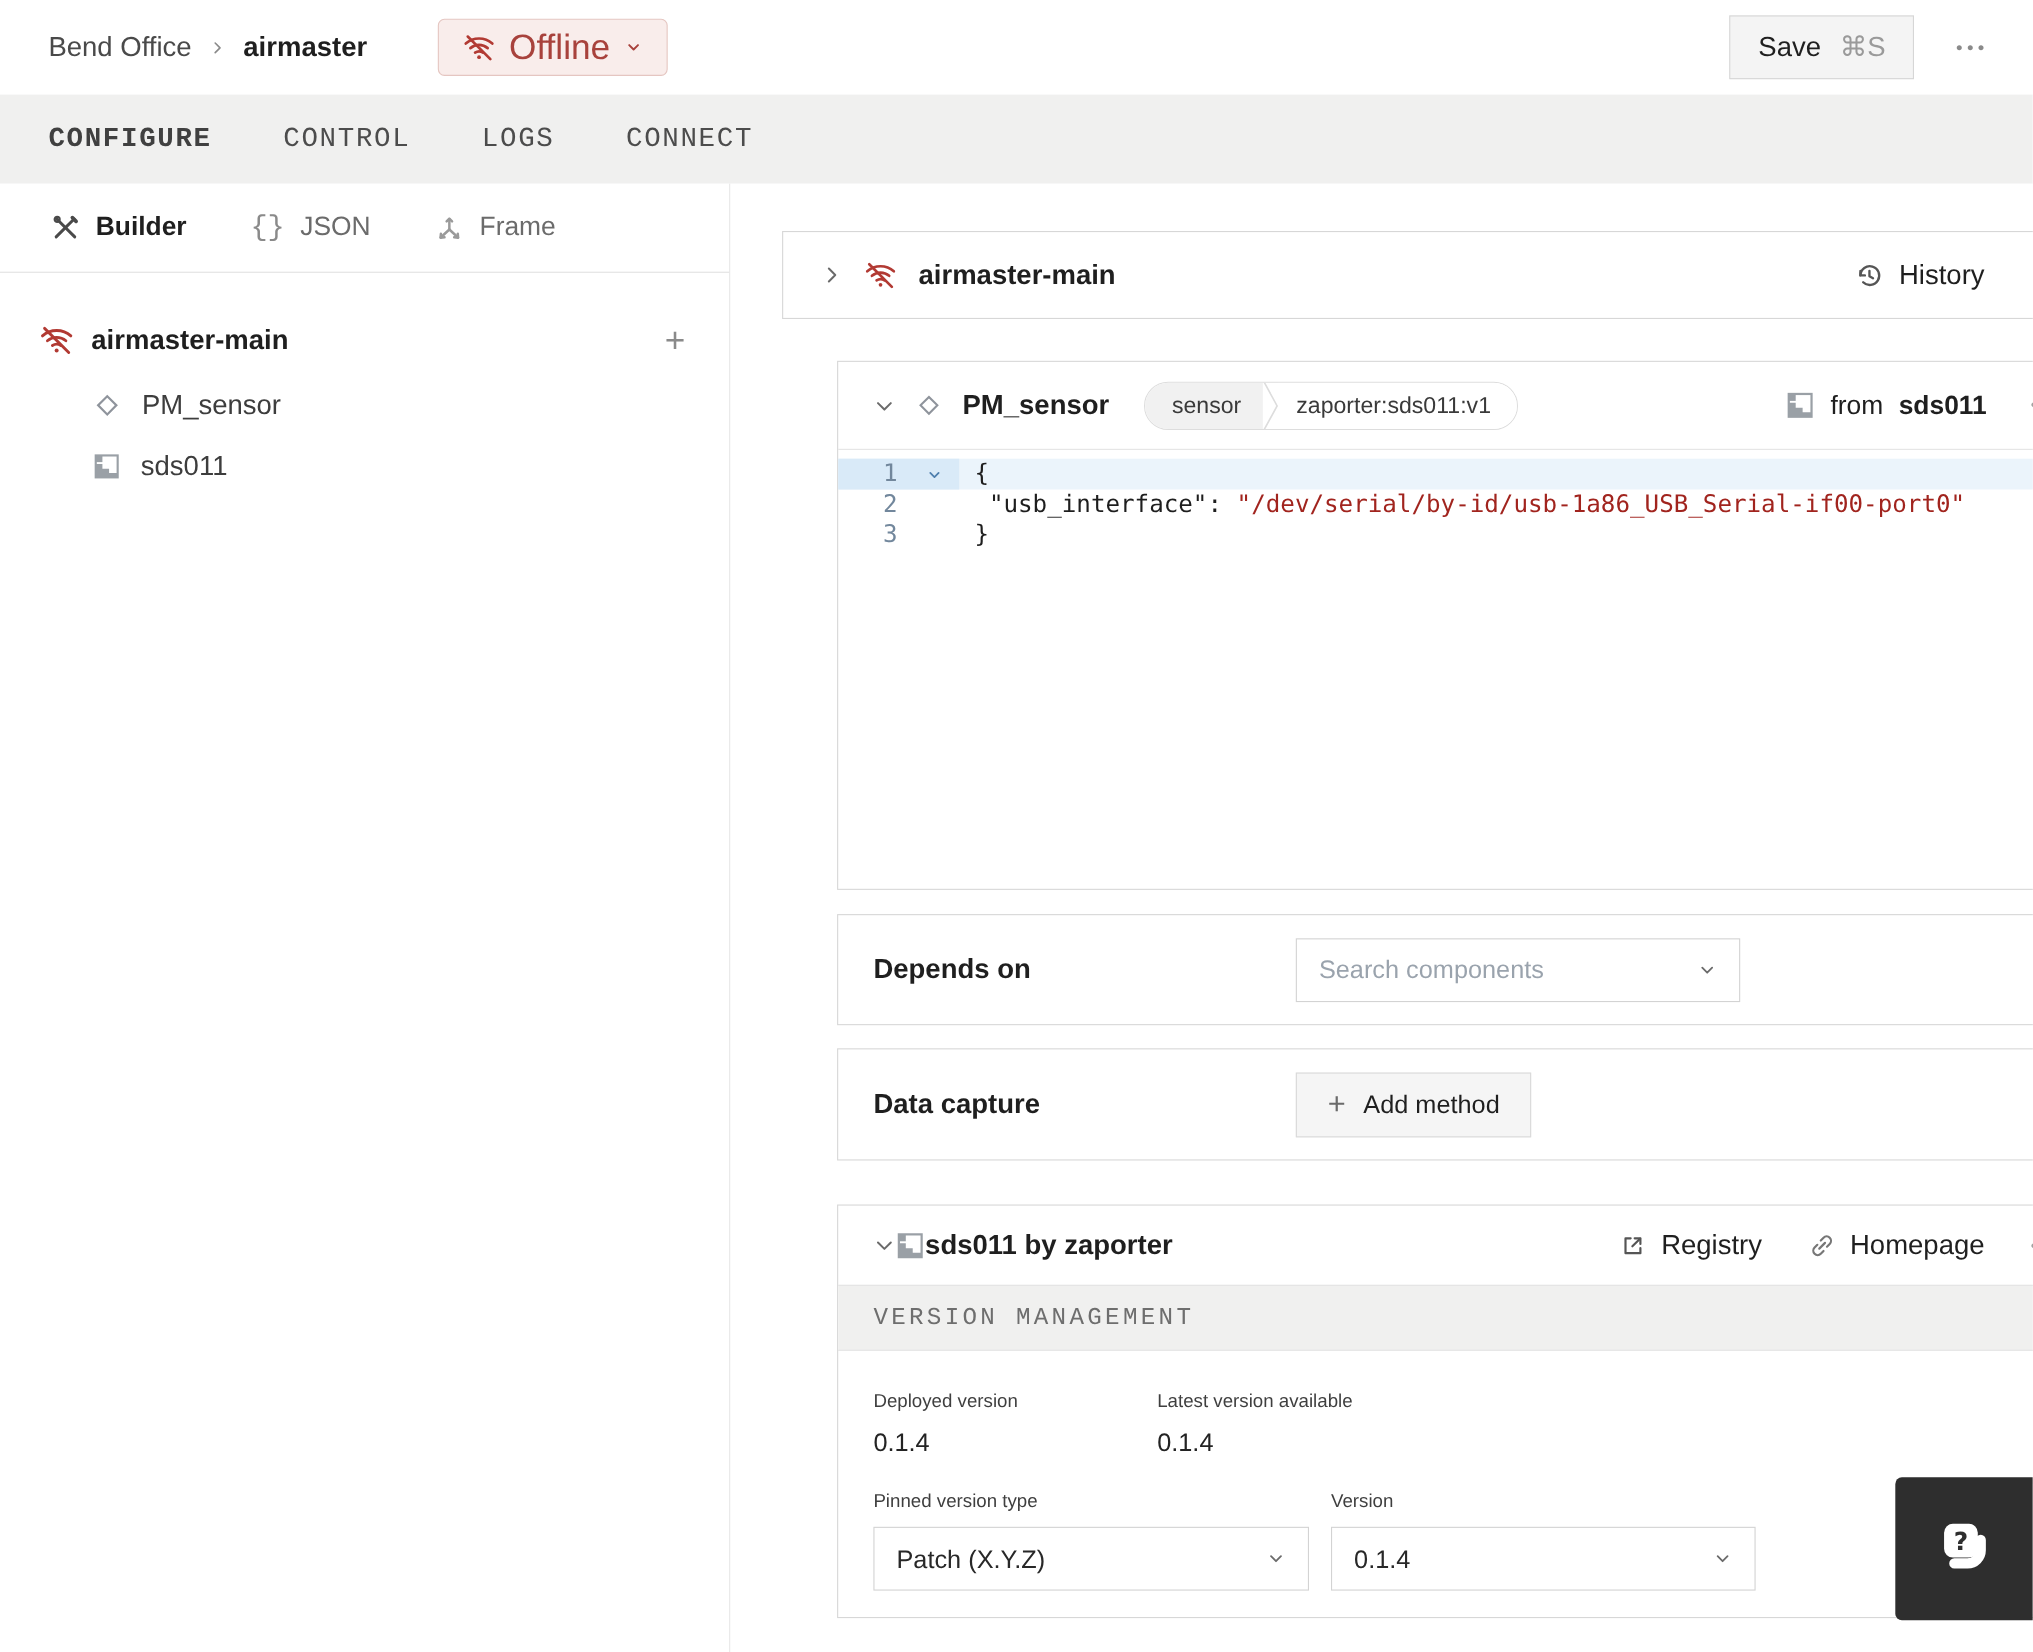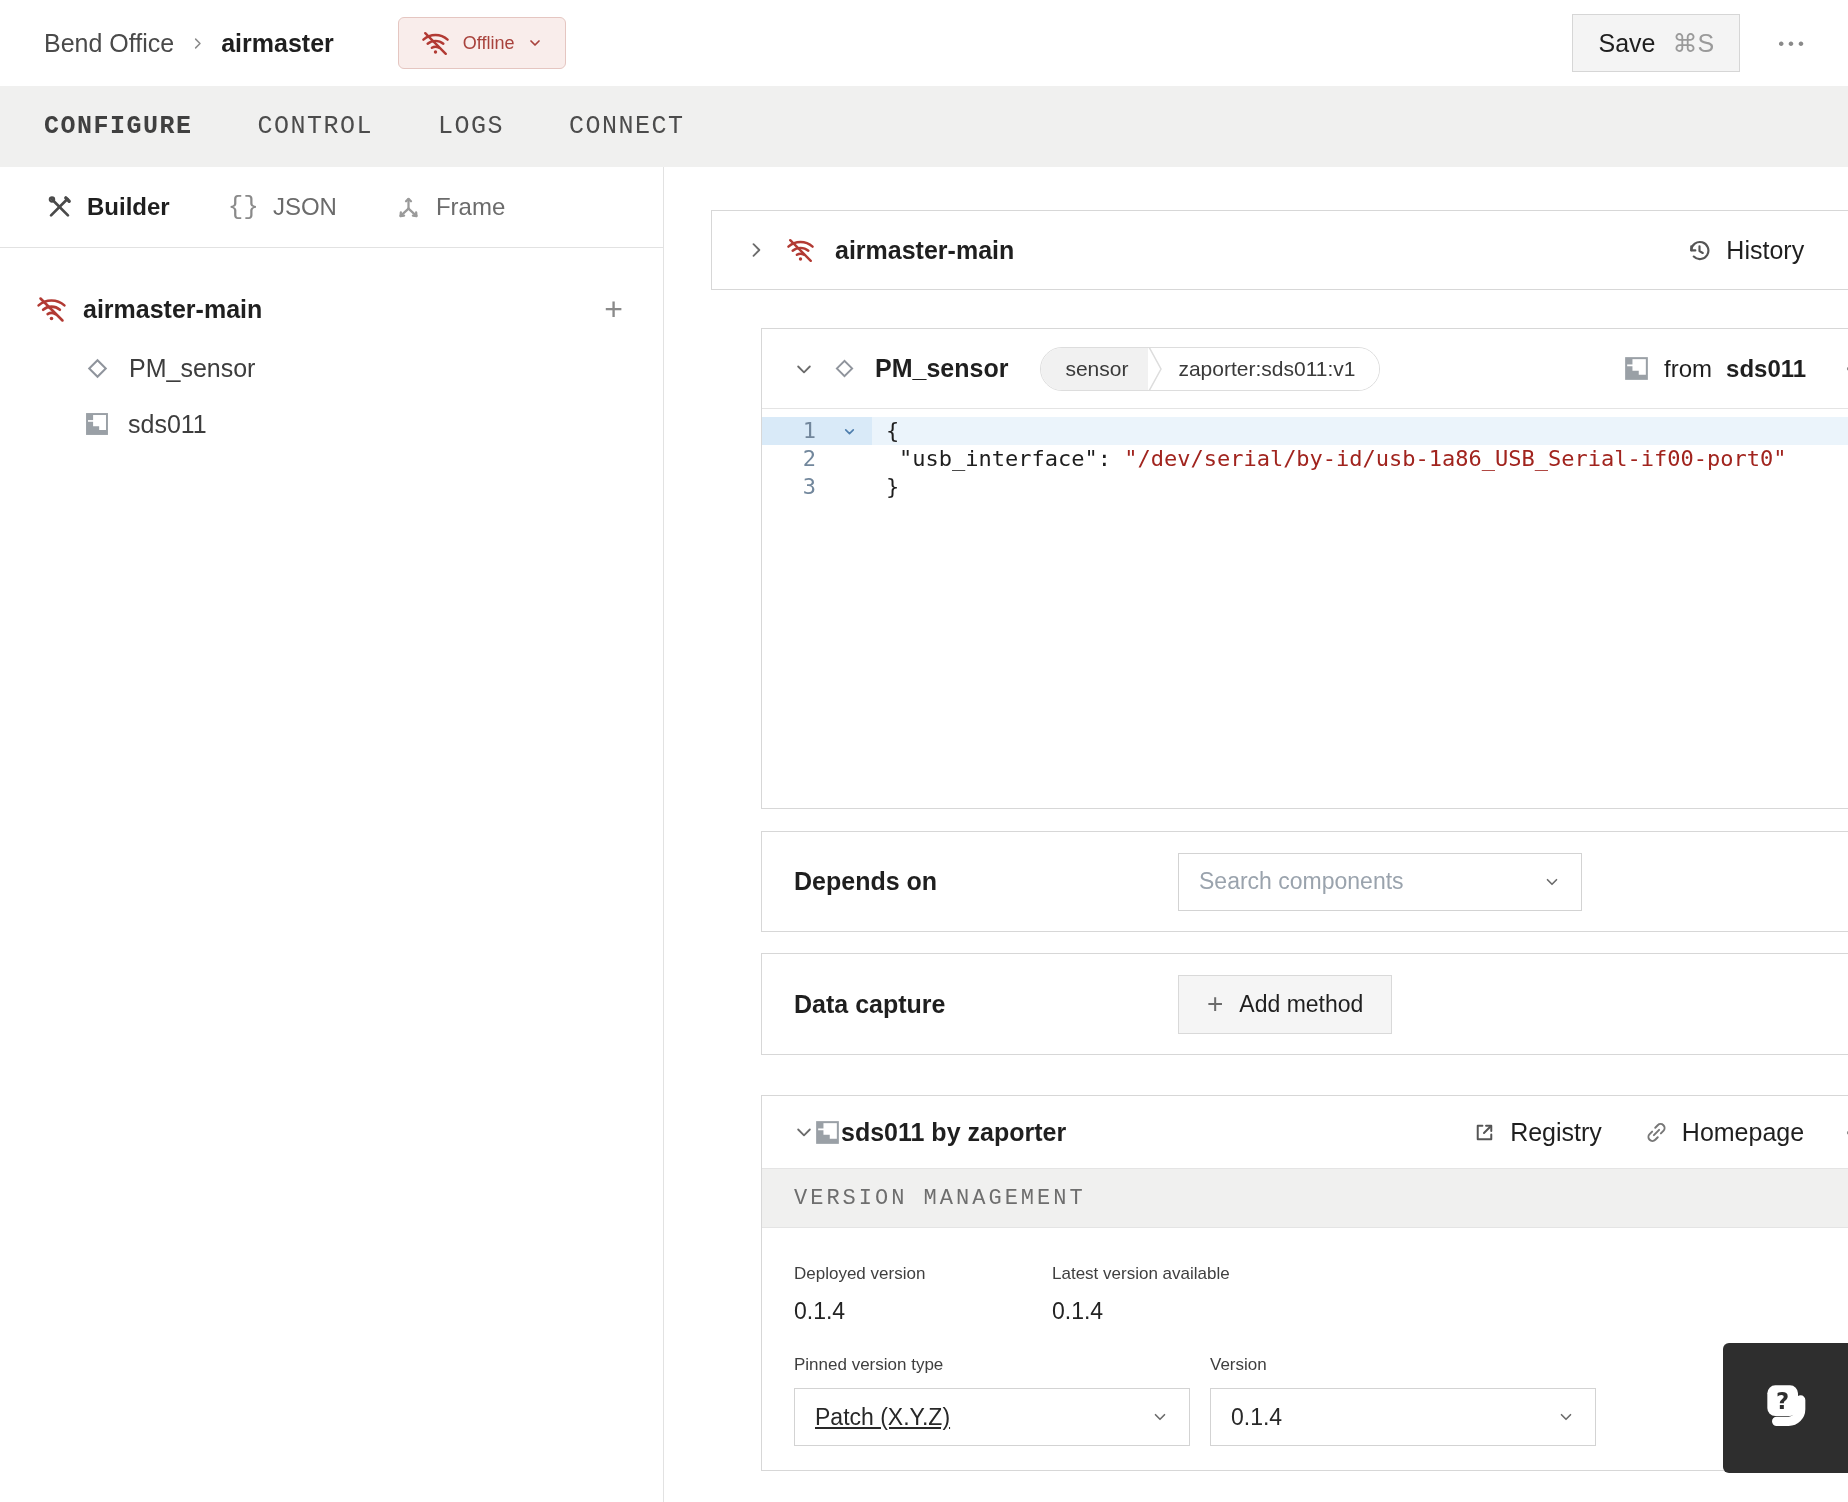--- a/index.html
+++ b/index.html
@@ -17,21 +17,21 @@
     height:86px; display:flex; align-items:center;
     padding:0 40px 0 44px; background:#fff;
   }
   .breadcrumb { display:flex; align-items:center; gap:16px; font-size:25px; }
   .crumb-parent { color:#4a4a4a; }
   .crumb-current { color:#1f1f1f; font-weight:700; }
   .status-badge {
     margin-left:64px; height:52px; padding:0 22px;
     display:flex; align-items:center; gap:13px;
     background:#f9edeb; border:1px solid #e5c6c1; border-radius:6px;
-    color:#a8423c; font-size:18px; cursor:pointer;
+    color:#a8423c; font-size:32px; cursor:pointer;
   }
   .topbar-right { margin-left:auto; display:flex; align-items:center; gap:38px; }
   .save-btn {
     height:58px; padding:0 25px; display:flex; align-items:center; gap:17px;
     background:#f4f4f4; border:1px solid #d6d6d6; font-size:25px; cursor:pointer;
     font-family:"Liberation Sans", sans-serif;
   }
   .save-label { color:#1f1f1f; font-weight:500; }
   .save-shortcut { color:#9a9a9a; }
   .dots { color:#8a8a8a; font-size:17px; letter-spacing:4px; line-height:1; cursor:pointer; user-select:none; }
@@ -143,21 +143,21 @@
     display:flex; align-items:center; padding-left:32px;
     font-family:"Liberation Mono", monospace; font-size:22px; letter-spacing:3px; color:#6e6e6e;
   }
   .module-body { padding:36px 32px 24px 32px; }
   .v-row { display:flex; }
   .v-col-1 { width:258px; flex-shrink:0; }
   .v-col-2 { width:416px; flex-shrink:0; }
   .v-label { font-size:17px; color:#3f3f3f; }
   .v-value { font-size:23px; color:#232323; margin-top:14px; }
   .v-row2 { margin-top:30px; }
-  .pinned-select { width:396px; margin-top:13px;text-decoration:underline; }
+  .pinned-select { width:396px; margin-top:13px; }
   .version-select { width:386px; margin-top:13px; }
 
   
   .help-btn {
     position:absolute; right:0; bottom:29px; width:125px; height:130px;
     background:#2e2e2e; border-radius:6px 0 0 6px;
     display:flex; align-items:center; justify-content:center; cursor:pointer;
   }
 
   .icon-gap { flex-shrink:0; }

